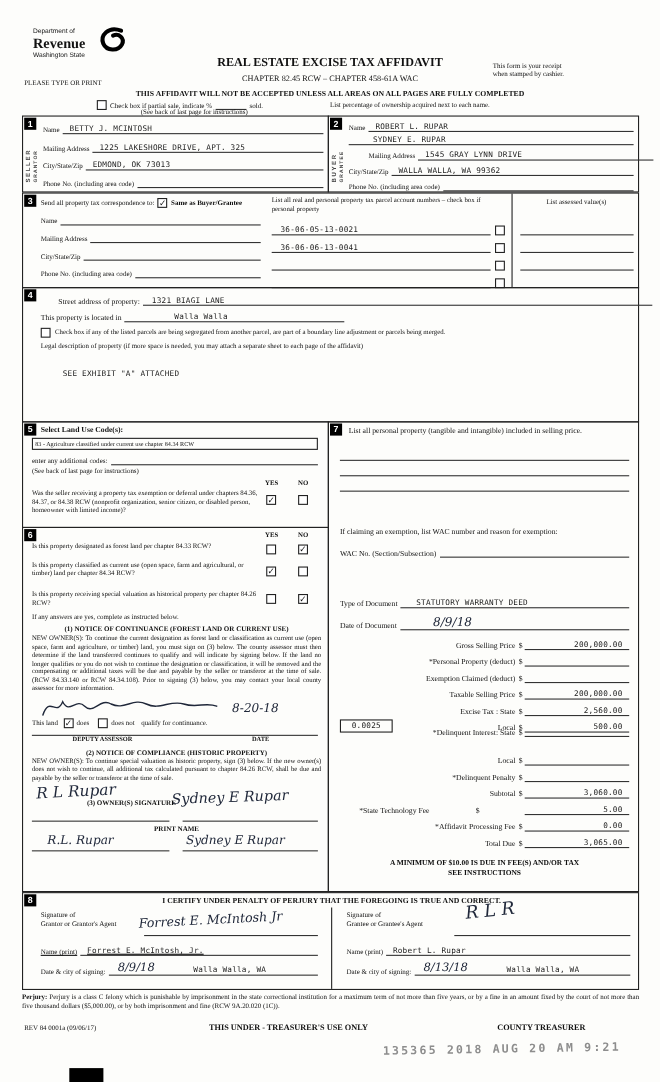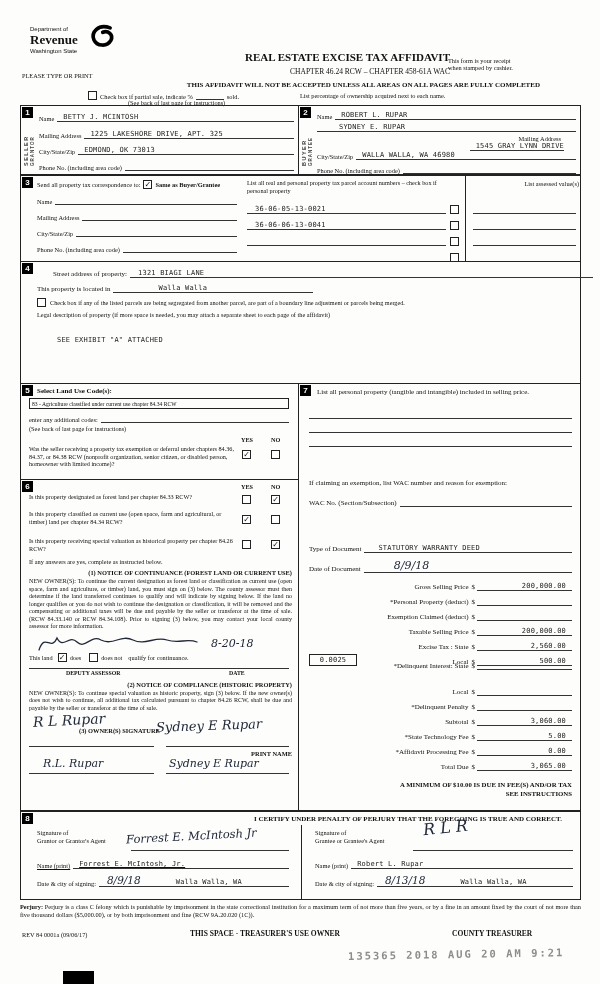--- a/index.html
+++ b/index.html
@@ -18,21 +18,21 @@
   .l7{font-size:7px;}
   .b{font-weight:bold;}
   .r{position:absolute;display:flex;align-items:flex-end;height:11px;}
   .f{flex:1;border-bottom:1px solid #333;height:11px;display:flex;align-items:flex-end;white-space:nowrap;}
   .t{font-family:"DejaVu Sans Mono",monospace;font-size:7px;color:#1d1d1d;letter-spacing:.2px;white-space:nowrap;}
   .h{font-family:"DejaVu Serif",serif;font-style:italic;color:#20283a;white-space:nowrap;}
   .cb{display:inline-block;width:7px;height:7px;border:1px solid #222;background:#fff;
       font-size:8px;line-height:7px;text-align:center;color:#111;flex:none;}
   .p{position:absolute;line-height:1.22;}
   .line{position:absolute;border-top:1px solid #333;height:0;}
-  .c{text-align:right;}
+  .c{text-align:center;}
   .j{text-align:justify;}
   .finrow{position:absolute;display:flex;align-items:flex-end;height:12px;}
   .finlabel{flex:1;text-align:right;font-size:7px;white-space:nowrap;padding-right:3px;}
   .dollar{font-size:7px;padding-right:2px;}
   .finfill{width:95px;border-bottom:1px solid #333;height:11px;display:flex;
            align-items:flex-end;justify-content:flex-end;padding-right:6px;box-sizing:border-box;}
   .ratebox{width:46px;border:1px solid #222;height:10px;display:flex;align-items:center;
            justify-content:center;flex:none;margin-right:4px;}
   .stamp{position:absolute;font-family:"DejaVu Sans Mono",monospace;font-weight:bold;
          color:#8d8d8d;font-size:10.5px;letter-spacing:2px;transform:rotate(-1deg);white-space:nowrap;}
@@ -48,21 +48,21 @@
     <div style="font-size:6px;">Washington State</div>
   </div>
   <svg class="abs" style="left:88px;top:22px;" width="28" height="28" viewBox="0 0 38 38">
     <path d="M30 8 C14 2 4 14 8 24 C12 33 26 34 31 25 C35 17 27 11 20 14" stroke="#000" stroke-width="5" fill="none" stroke-linecap="round"></path>
   </svg>
 
   <div class="p c b" style="left:150px;top:51px;width:300px;font-size:11px;">REAL ESTATE EXCISE TAX AFFIDAVIT</div>
   <div class="p" style="left:448px;top:57px;width:130px;font-size:6.3px;">This form is your receipt</div>
   <div class="p" style="left:448px;top:64px;width:130px;font-size:6.3px;">when stamped by cashier.</div>
   <div class="p" style="left:22px;top:72px;font-size:6.3px;">PLEASE TYPE OR PRINT</div>
-  <div class="p c" style="left:150px;top:67px;width:300px;font-size:7.5px;">CHAPTER 46.24 RCW – CHAPTER 458-61A WAC</div>
+  <div class="p c" style="left:150px;top:67px;width:300px;font-size:7.5px;">CHAPTER 82.45 RCW – CHAPTER 458-61A WAC</div>
   <div class="p c b" style="left:60px;top:81px;width:480px;font-size:7px;">THIS AFFIDAVIT WILL NOT BE ACCEPTED UNLESS ALL AREAS ON ALL PAGES ARE FULLY COMPLETED</div>
 
   <div class="abs" style="left:88px;top:91px;display:flex;align-items:flex-end;">
     <span class="cb"></span>
     <span class="l" style="padding-left:3px;">Check box if partial sale, indicate %</span>
     <span style="display:inline-block;width:28px;border-bottom:1px solid #333;height:8px;"></span>
     <span class="l" style="padding-left:3px;">sold.</span>
   </div>
   <div class="p" style="left:300px;top:92px;font-size:6.3px;">List percentage of ownership acquired next to each name.</div>
   <div class="p" style="left:128px;top:99px;font-size:6.3px;">(See back of last page for instructions)</div>
@@ -103,30 +103,30 @@
       <span class="l">Name</span>
       <span class="f">
           <span class="t" style="padding-left:6px;">ROBERT L. RUPAR</span>
         </span>
     </div>
     <div class="r" style="left:18px;top:15px;width:259px;">
       <span class="f">
           <span class="t" style="padding-left:22px;">SYDNEY E. RUPAR</span>
         </span>
     </div>
-    <div class="r" style="left:6px;top:29px;width:259px;flex-direction:column;">
+    <div class="r" style="left:36px;top:29px;width:259px;">
       <span class="l">Mailing Address</span>
       <span class="f">
           <span class="t" style="padding-left:6px;">1545 GRAY LYNN DRIVE</span>
         </span>
     </div>
     <div class="r" style="left:18px;top:43px;width:259px;">
       <span class="l">City/State/Zip</span>
       <span class="f">
-          <span class="t" style="padding-left:6px;">WALLA WALLA, WA  46980</span>
+          <span class="t" style="padding-left:6px;">WALLA WALLA, WA  99362</span>
         </span>
     </div>
     <div class="r" style="left:18px;top:57px;width:259px;">
       <span class="l">Phone No. (including area code)</span>
       <span class="f"></span>
     </div>
   </div>
 
   <div class="box" style="left:20px;top:175px;width:561px;height:87px;">
     <div class="badge" style="left:1px;top:1px;">3</div>
@@ -370,21 +370,21 @@
           <span class="t"></span>
         </span>
     </div>
     <div class="finrow" style="left:10px;top:330px;width:263px;">
       <span class="finlabel">Subtotal</span>
         <span class="dollar">$</span>
       <span class="finfill">
           <span class="t">3,060.00</span>
         </span>
     </div>
-    <div class="finrow" style="left:10px;top:345px;width:263px;">
+    <div class="finrow" style="left:10px;top:345px;width:263px;gap:39px;">
       <span class="finlabel">*State Technology Fee</span>
         <span class="dollar">$</span>
       <span class="finfill">
           <span class="t">5.00</span>
         </span>
     </div>
     <div class="finrow" style="left:10px;top:360px;width:263px;">
       <span class="finlabel">*Affidavit Processing Fee</span>
         <span class="dollar">$</span>
       <span class="finfill">
@@ -444,19 +444,19 @@
       </span>
     </div>
   </div>
 
   <div class="p j" style="left:20px;top:903px;width:561px;font-size:6.3px;line-height:1.3;">
     <span class="b">Perjury:</span>
     <span>Perjury is a class C felony which is punishable by imprisonment in the state correctional institution for a maximum term of not more than five years, or by a fine in an amount fixed by the court of not more than five thousand dollars ($5,000.00), or by both imprisonment and fine (RCW 9A.20.020 (1C)).</span>
   </div>
 
   <div class="p" style="left:22px;top:931px;font-size:6.3px;">REV 84 0001a (09/06/17)</div>
-  <div class="p b" style="left:190px;top:929px;font-size:7.5px;">THIS SPACE - TREASURER'S USE OWNER</div>
+  <div class="p b" style="left:190px;top:929px;font-size:7.5px;">THIS UNDER - TREASURER'S USE ONLY</div>
   <div class="p b" style="left:452px;top:929px;font-size:7.5px;">COUNTY TREASURER</div>
 
   <div class="stamp" style="left:348px;top:948px;">135365  2018 AUG 20  AM 9:21</div>
 
   <div class="abs" style="left:63px;top:971px;width:31px;height:13px;background:#000;"></div>
 </div>
 
 </body></html>

